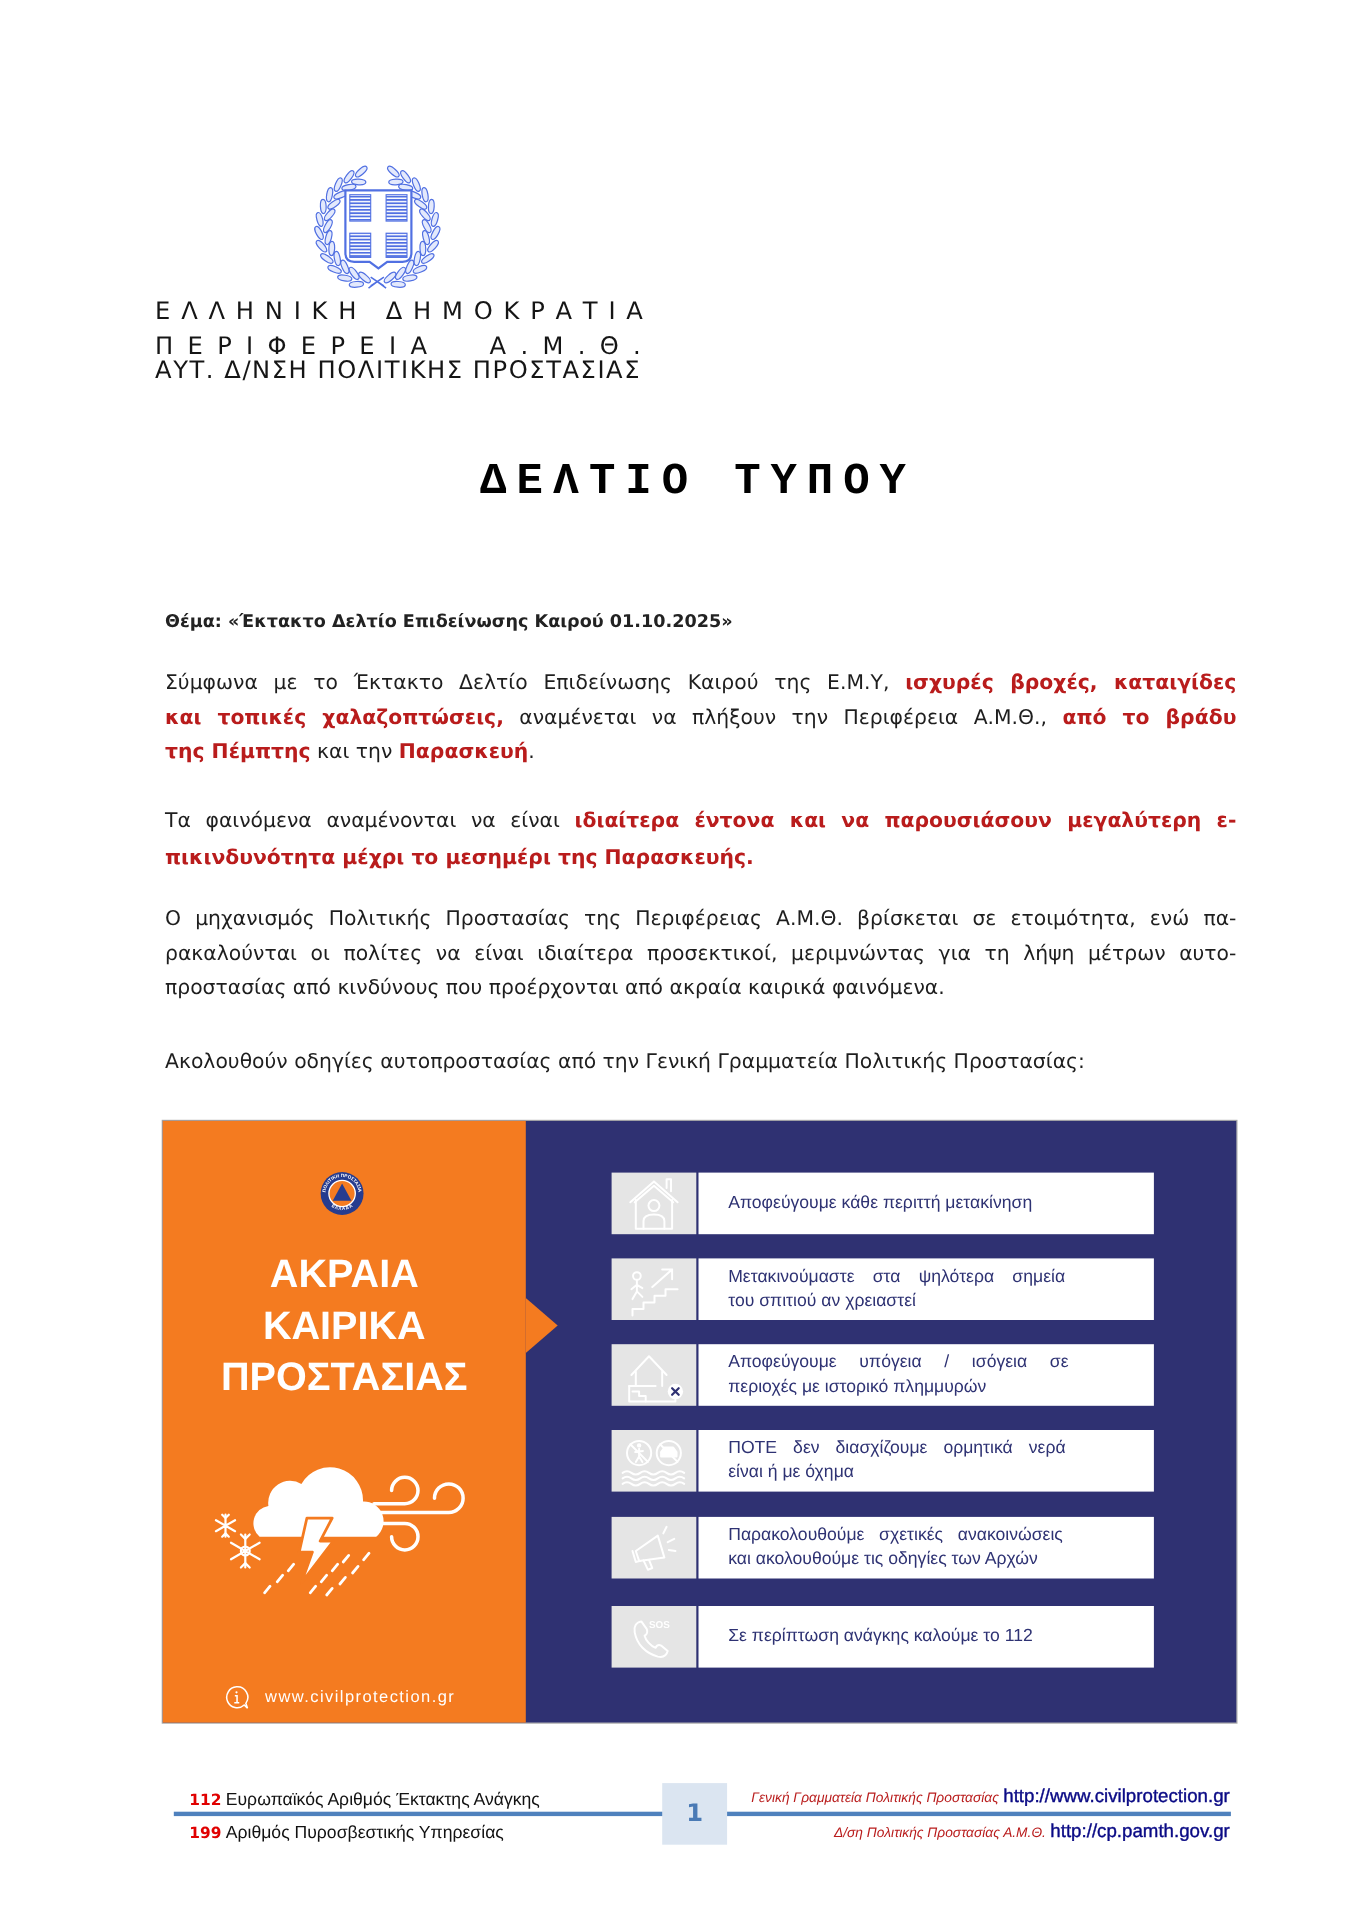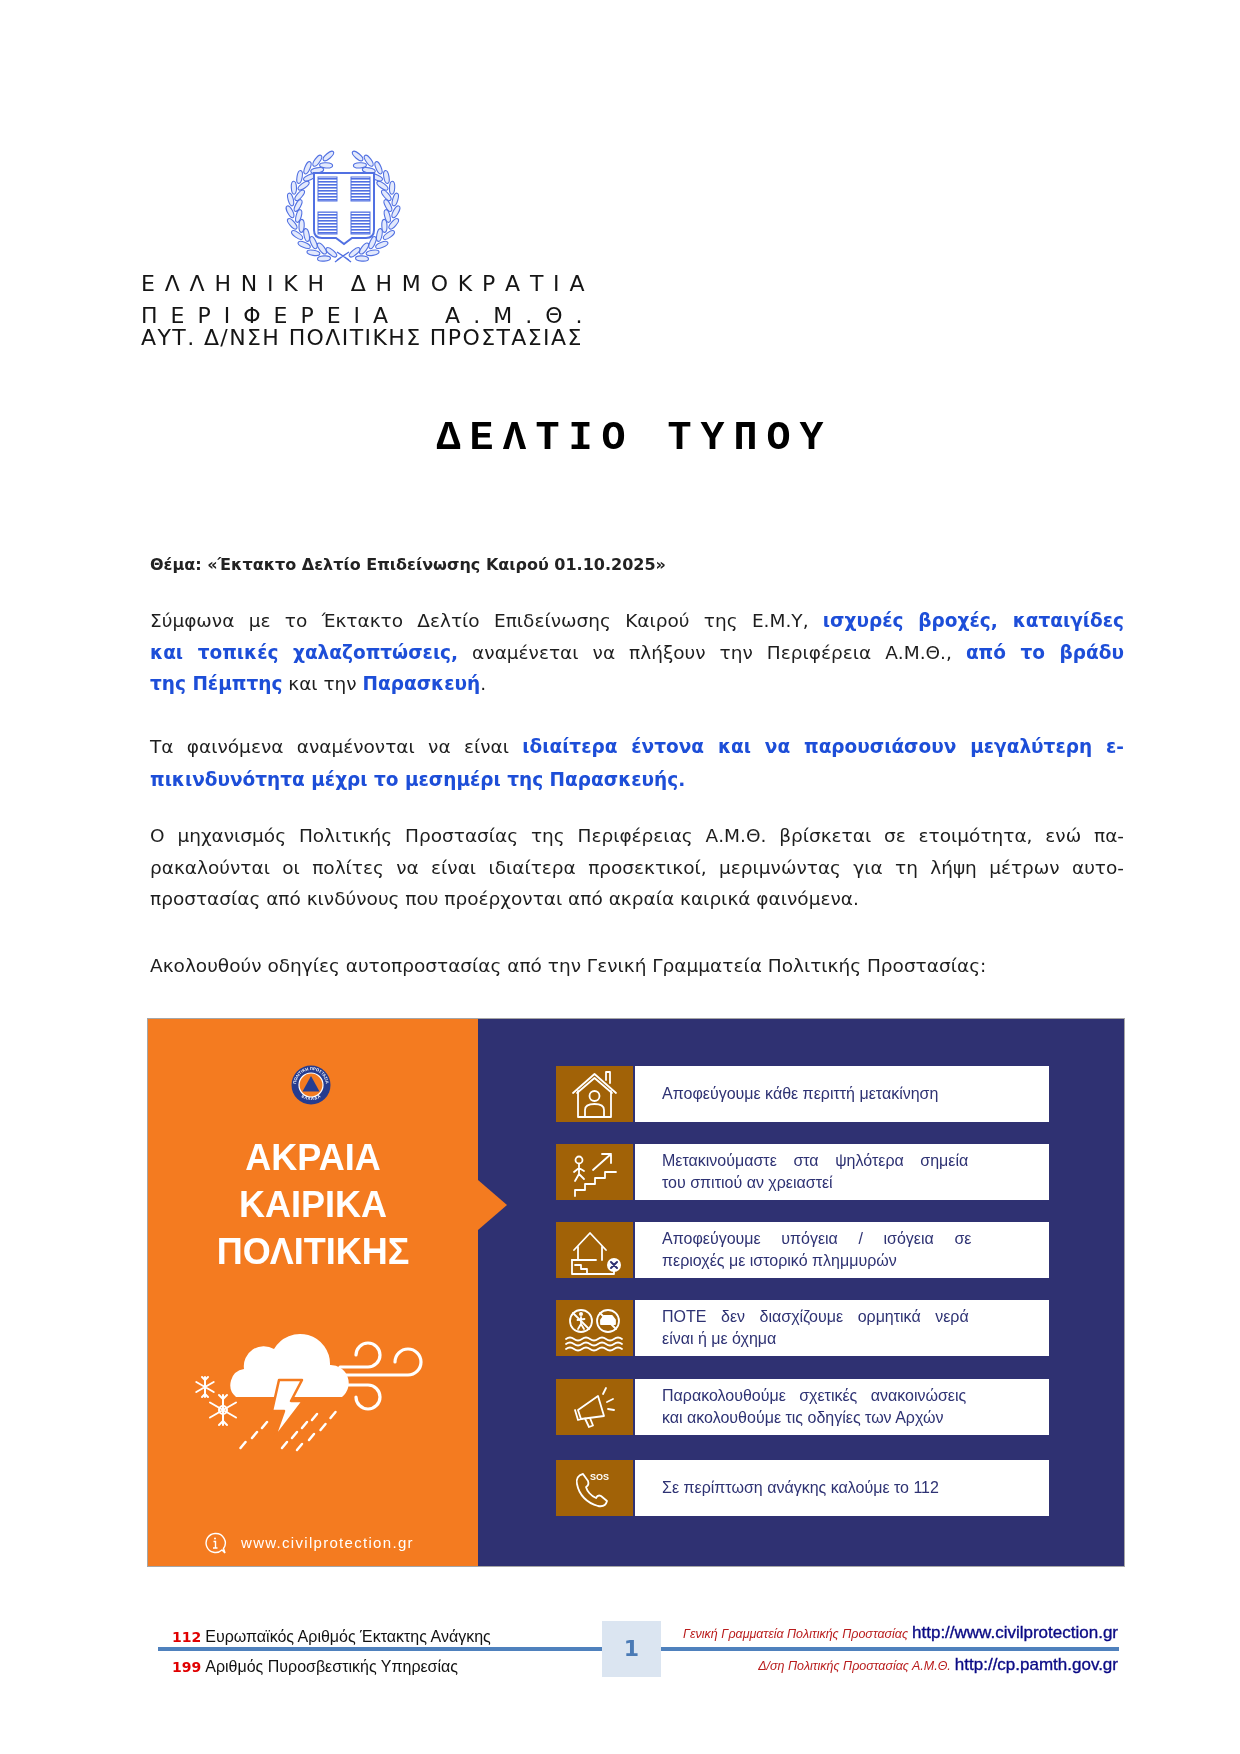--- a/index.html
+++ b/index.html
@@ -28,21 +28,21 @@
     white-space: nowrap;
   }
   #subject {
     left: 150px; top: 552px; font-family: "DejaVu Sans", sans-serif; font-weight: bold;
     font-size: 16px; line-height: 26px; color: #222; white-space: nowrap; text-align: right;
   }
 
   
   .para { position: absolute; left: 150px; width: 974px; font-size: 18.5px; color: #1e1e1e; }
   .para .ln { white-space: nowrap; height: var(--lh); line-height: var(--lh); }
-  .b { font-weight: bold; color: #1d4ed8; }
+  .b { font-weight: bold; color: #b91c1c; }
   #p1 { top: 605px; --lh: 31.5px; }
   #p2 { top: 730px; --lh: 33px; }
   #p3 { top: 820px; --lh: 31.5px; }
   #p4 { top: 950px; --lh: 31.5px; }
 
   
   #info {
     left: 148px; top: 1019px; width: 976px; height: 547px; background: #2F3172;
     outline: 1px solid rgba(0,0,0,0.35);
   }
@@ -59,21 +59,21 @@
   }
   #info-title div { white-space: nowrap; }
   #weather { left: 42px; top: 308px; width: 240px; height: 130px; }
   #info-icon { left: 55px; top: 512px; width: 24px; height: 24px; }
   #info-url {
     left: 93px; top: 514px; line-height: 20px; font-size: 15px; color: #fff;
     font-family: "Liberation Sans", sans-serif; letter-spacing: 1.3px; white-space: nowrap;
   }
 
   .item { position: absolute; left: 408px; width: 493px; height: 56px; }
-  .item .ico { position: absolute; left: 0; top: 0; width: 77px; height: 56px; background: #a16207; text-align: center; }
+  .item .ico { position: absolute; left: 0; top: 0; width: 77px; height: 56px; background: #e5e5e5; text-align: center; }
   .item .ico svg { display: block; }
   .item .box {
     position: absolute; left: 79px; top: 0; width: 414px; height: 56px; background: #fff;
     display: flex; flex-direction: column; justify-content: center; padding-left: 27px;
   }
   .item .txt {
     width: 340px; font-family: "Liberation Sans", sans-serif; font-size: 16px;
     color: #2E3273; line-height: 22px;
   }
   .item .txt .ln { white-space: nowrap; }
@@ -218,21 +218,21 @@
         </text>
         <text font-size="4.2" fill="#ffffff" font-family="Liberation Sans, sans-serif" font-weight="bold" dy="3">
           <textPath href="#cpBot" startOffset="50%" text-anchor="middle">ΕΛΛΑΔΑ</textPath>
         </text>
       </svg>
     </div>
 
     <div class="abs" id="info-title">
       <div>ΑΚΡΑΙΑ</div>
       <div>ΚΑΙΡΙΚΑ</div>
-      <div>ΠΟΛΙΤΙΚΗΣ</div>
+      <div>ΠΡΟΣΤΑΣΙΑΣ</div>
     </div>
 
     <div class="abs" id="weather">
       <svg viewBox="0 0 240 130" width="240" height="130" fill="none" stroke="#ffffff" stroke-linecap="round" stroke-linejoin="round">
         <path d="M150,40 H178 A12,12 0 1 0 166,28" stroke-width="3.2"></path>
         <path d="M152,48 H218 A13,13 0 1 0 205,35" stroke-width="3.2"></path>
         <path d="M152,58 H178 A12,12 0 1 1 166,70" stroke-width="3.2"></path>
         <path d="M46,70 A16,16 0 0 1 54,42 A20,20 0 0 1 84,22 A30,30 0 0 1 140,38 A18,18 0 0 1 152,70 Z" fill="#ffffff" stroke="none"></path>
         <polygon points="89,53 112,53 101,74 113,74 84,112 94,84 82,84" fill="#ffffff" stroke="#F47B20" stroke-width="2.5"></polygon>
         <g stroke-width="2">

